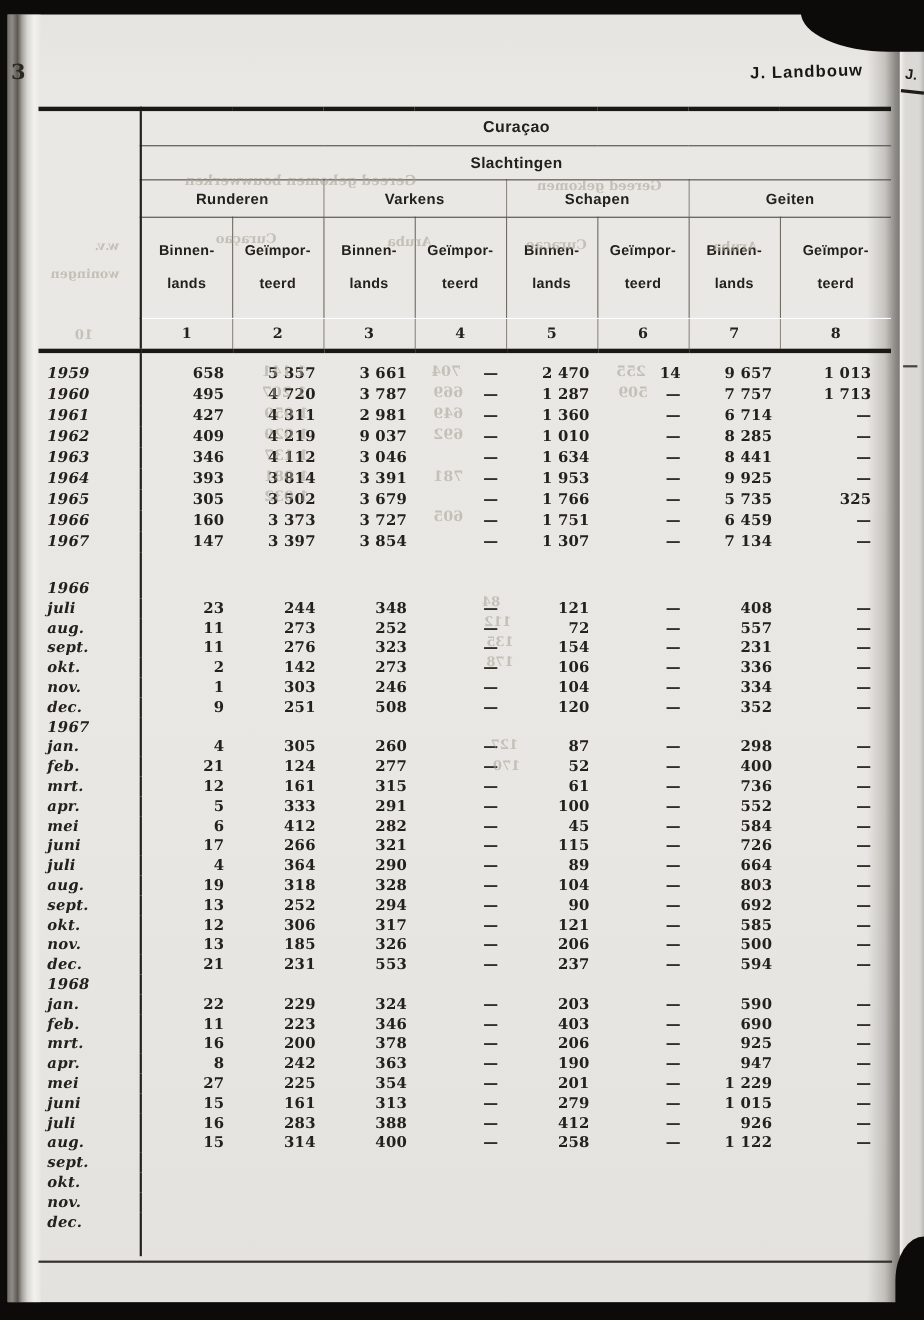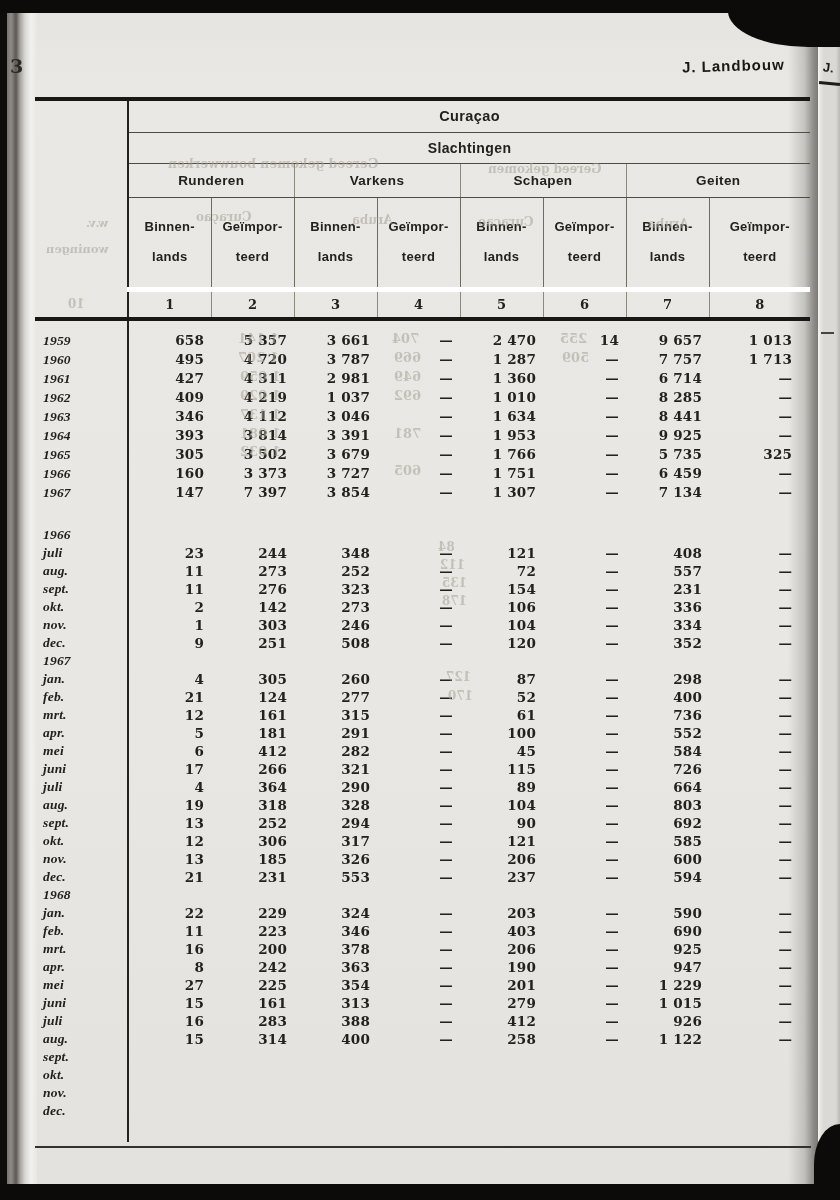--- a/index.html
+++ b/index.html
@@ -36,31 +36,31 @@
   .r-title{height:33px;} .r-sub{height:31px;} .r-groups{height:34px;}
   .r-heads{height:92px;} .r-nums{height:30px;}
   .th-stub{border-right:2px solid #24221c;border-bottom:4px solid #191814;}
   .title-cell,.sub-cell{text-align:center;font:bold 14.5px "Liberation Sans",sans-serif;
           letter-spacing:.4px;border-bottom:1px solid #4f4c45;}
   .sub-cell{font-size:14px;}
   .g-cell{text-align:center;font:bold 13.5px "Liberation Sans",sans-serif;letter-spacing:.4px;
           border-bottom:1px solid #4f4c45;}
   .g-cell.sep{border-right:1px solid #8d897f;}
   .h-cell{text-align:center;vertical-align:middle;font:bold 13px/30px "Liberation Sans",sans-serif;
-          letter-spacing:.3px;border-bottom:5px solid #ffffff;}
+          letter-spacing:.3px;border-bottom:1px solid #ffffff;}
   .h-cell.sep{border-right:1px solid #6f6c63;}
   .n-cell{text-align:center;vertical-align:middle;font:bold 13px "DejaVu Serif",serif;
           border-bottom:4px solid #191814;}
   .n-cell.sep{border-right:1px solid #8d897f;}
 
   .t tbody td{font:bold 13.5px/18px "DejaVu Serif","Liberation Serif",serif;letter-spacing:.2px;
           height:18px;text-align:right;padding-right:7px;vertical-align:bottom;}
   .t tbody td:nth-child(9){padding-right:18px;}
   .t tbody td.lbl{text-align:left;padding-left:8px;padding-right:0;font-style:italic;
-          border-right:2px solid #24221c;font-family:Liberation Serif, serif;}
+          border-right:2px solid #24221c;}
   .t tbody tr.year td{height:19px;line-height:19px;}
   .t tbody tr.first td{padding-top:10px;}
   .t tbody tr.gap td{padding-top:24px;}
   .t tbody tr.spacer td{height:22px;}
   .bottom-rule{position:absolute;left:35px;top:1146px;width:776px;height:2px;background:#33312b;}
 
   .ghost{position:absolute;transform:scaleX(-1);color:#a5a196;opacity:.55;
          font:bold 12.5px "DejaVu Serif",serif;white-space:nowrap;}
 </style>
 </head>
@@ -177,21 +177,21 @@
           <td>—</td>
           <td>1 360</td>
           <td>—</td>
           <td>6 714</td>
           <td>—</td>
         </tr>
         <tr class="year">
           <td class="lbl">1962</td>
           <td>409</td>
           <td>4 219</td>
-          <td>1 037</td>
+          <td>9 037</td>
           <td>—</td>
           <td>1 010</td>
           <td>—</td>
           <td>8 285</td>
           <td>—</td>
         </tr>
         <tr class="year">
           <td class="lbl">1963</td>
           <td>346</td>
           <td>4 112</td>
@@ -231,21 +231,21 @@
           <td>3 727</td>
           <td>—</td>
           <td>1 751</td>
           <td>—</td>
           <td>6 459</td>
           <td>—</td>
         </tr>
         <tr class="year">
           <td class="lbl">1967</td>
           <td>147</td>
-          <td>7 397</td>
+          <td>3 397</td>
           <td>3 854</td>
           <td>—</td>
           <td>1 307</td>
           <td>—</td>
           <td>7 134</td>
           <td>—</td>
         </tr>
         <tr class="section gap">
           <td class="lbl">1966</td>
           <td></td>
@@ -363,21 +363,21 @@
           <td>315</td>
           <td>—</td>
           <td>61</td>
           <td>—</td>
           <td>736</td>
           <td>—</td>
         </tr>
         <tr class="month">
           <td class="lbl">apr.</td>
           <td>5</td>
-          <td>181</td>
+          <td>333</td>
           <td>291</td>
           <td>—</td>
           <td>100</td>
           <td>—</td>
           <td>552</td>
           <td>—</td>
         </tr>
         <tr class="month">
           <td class="lbl">mei</td>
           <td>6</td>
@@ -445,21 +445,21 @@
           <td>—</td>
         </tr>
         <tr class="month">
           <td class="lbl">nov.</td>
           <td>13</td>
           <td>185</td>
           <td>326</td>
           <td>—</td>
           <td>206</td>
           <td>—</td>
-          <td>600</td>
+          <td>500</td>
           <td>—</td>
         </tr>
         <tr class="month">
           <td class="lbl">dec.</td>
           <td>21</td>
           <td>231</td>
           <td>553</td>
           <td>—</td>
           <td>237</td>
           <td>—</td>

